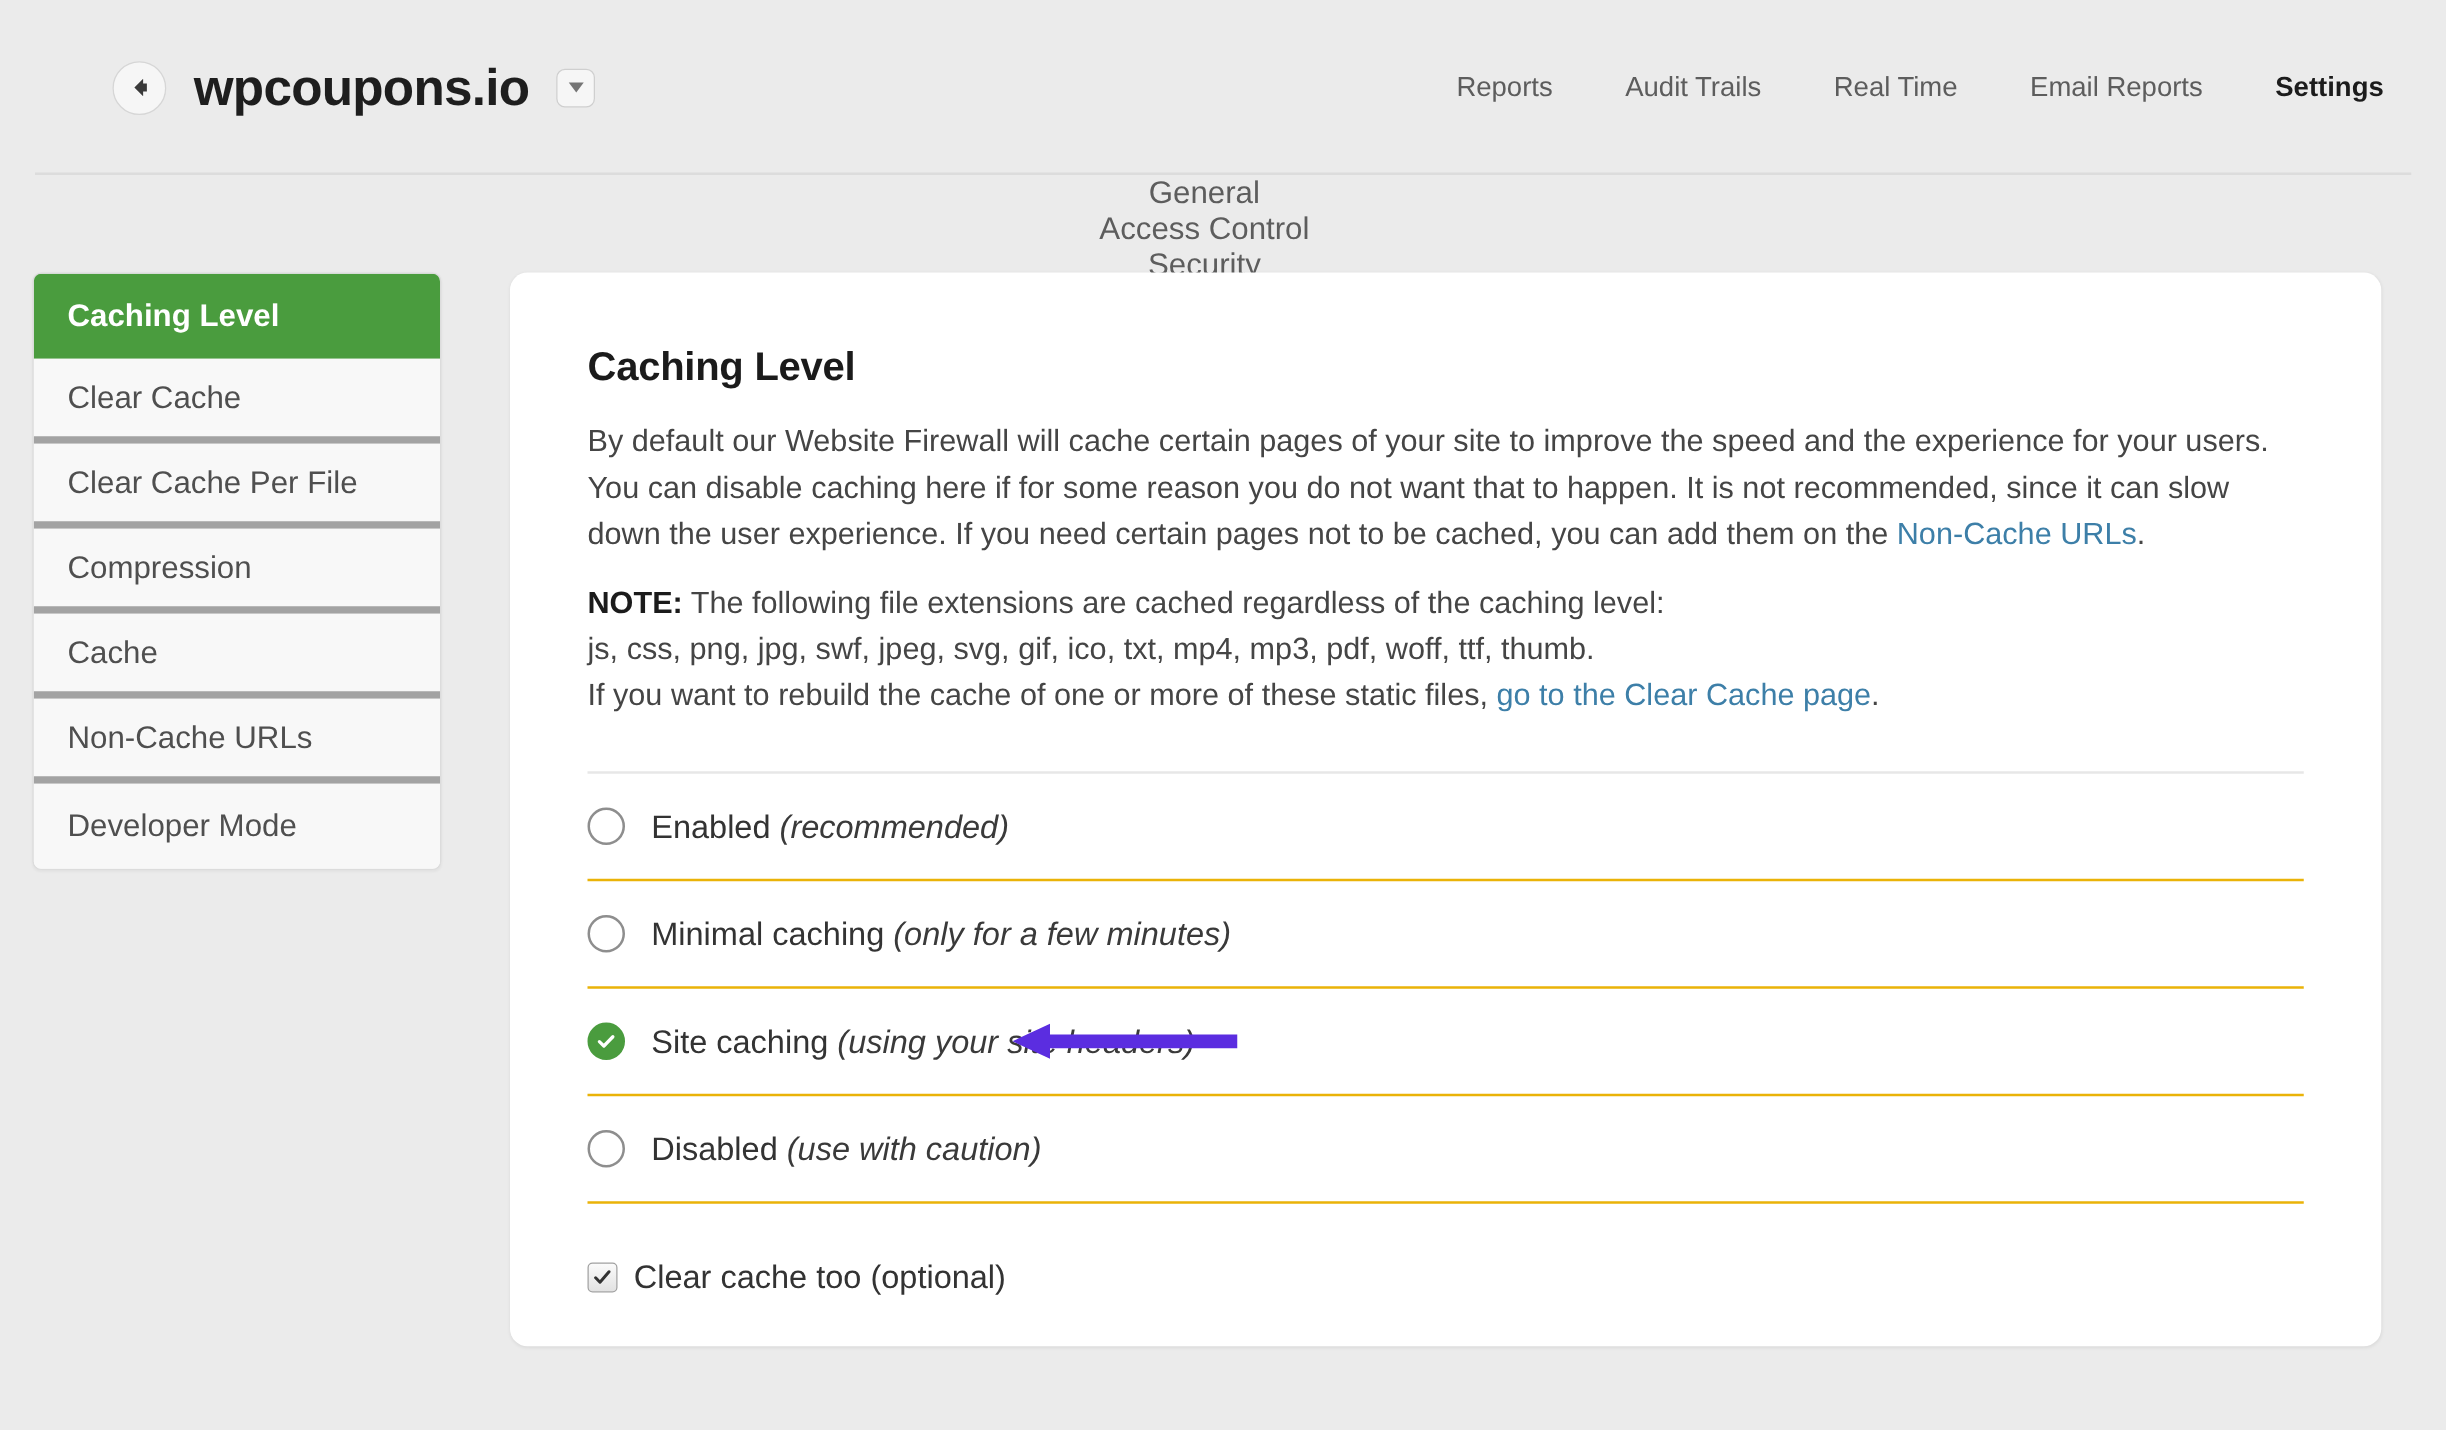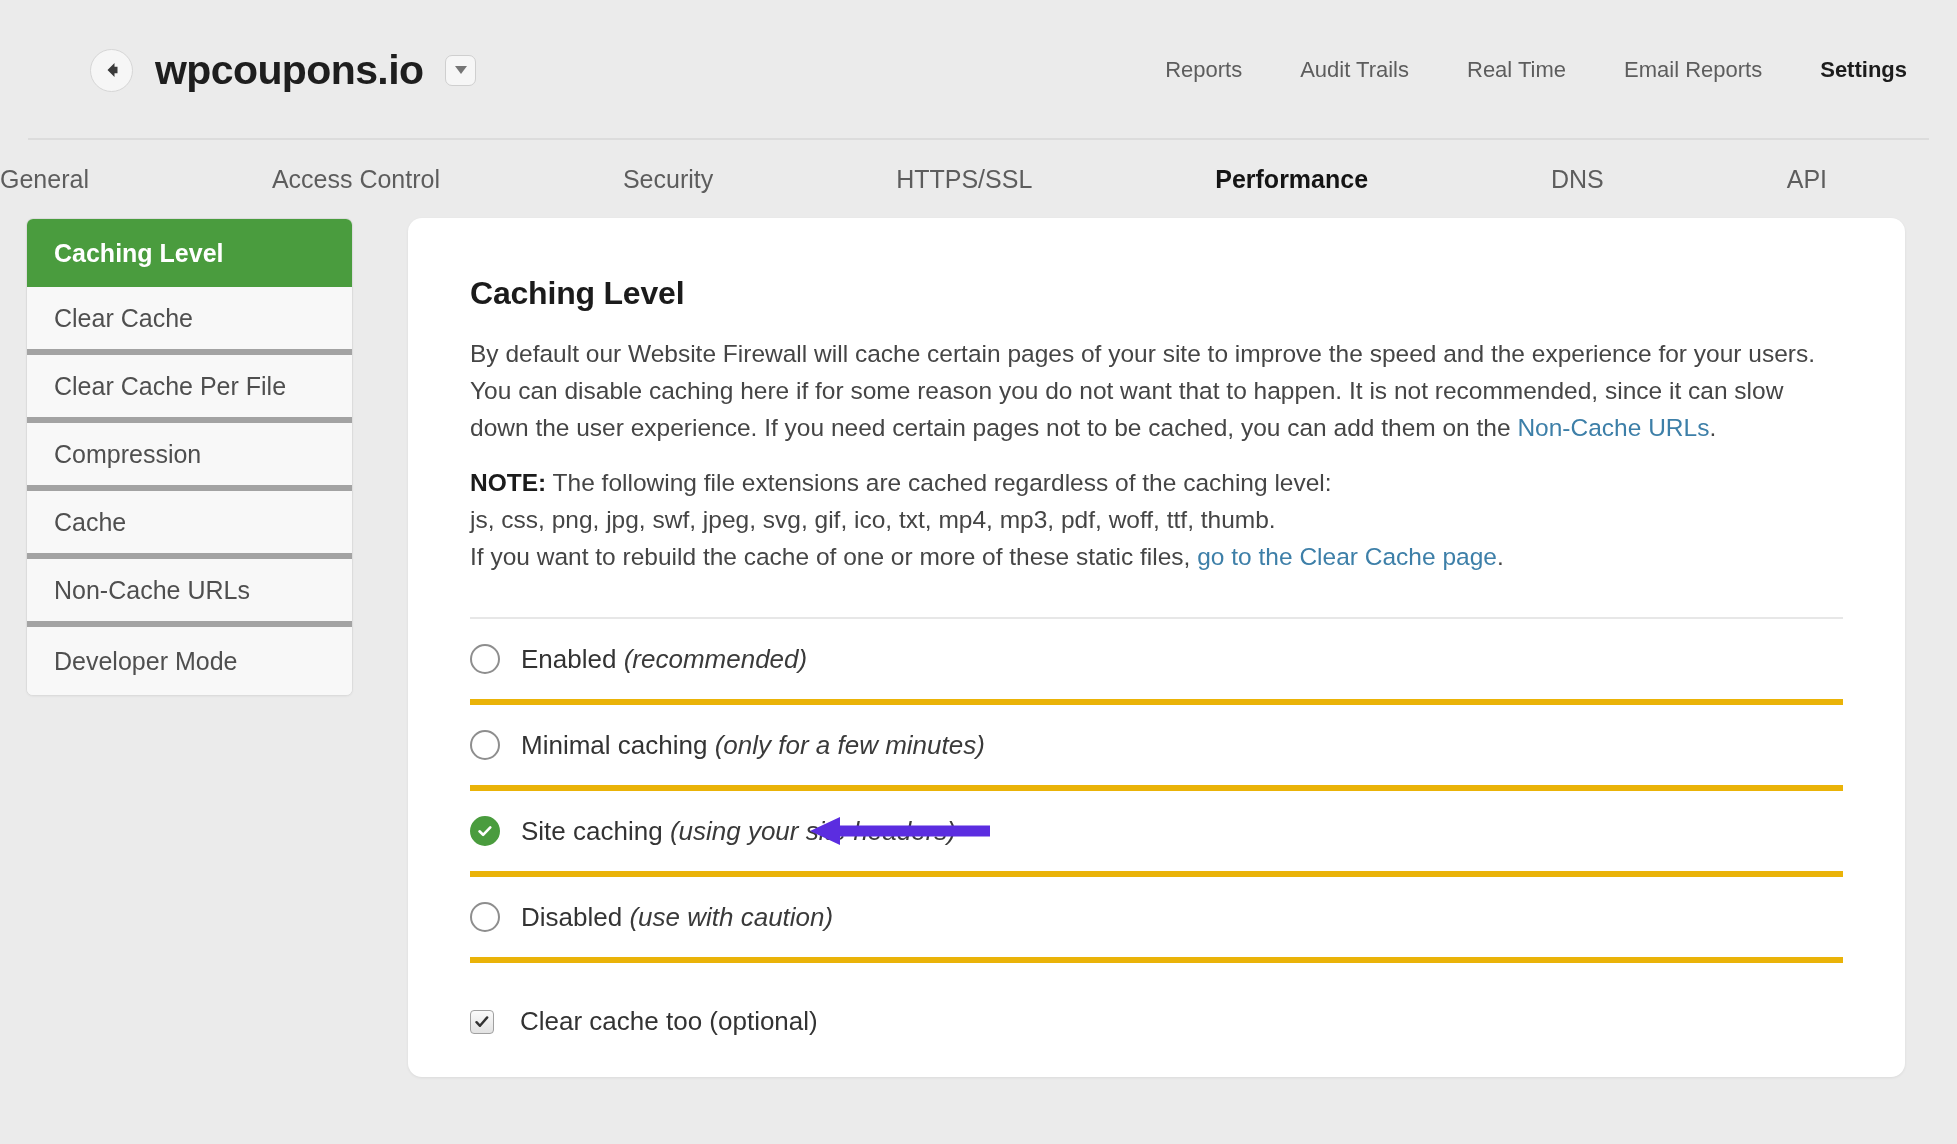--- a/index.html
+++ b/index.html
@@ -100,21 +100,23 @@
     color: #1c1c1c;
     font-weight: bold;
     padding-right: 0;
   }
 
   
   .subtabs {
     height: 78px;
     display: flex;
     align-items: center;
+    padding-left: 100px;
     padding-right: 130px;
+    flex-direction: column;
   }
   .subtabs a {
     font-size: 25px;
     color: #5d5d5d;
     text-decoration: none;
     white-space: nowrap;
     cursor: pointer;
     flex: 0 0 auto;
   }
   .subtabs a.active {
@@ -201,21 +203,21 @@
   
   .options {
     margin-top: 42px;
     border-top: 2px solid #e7e7e7;
     max-width: 1415px;
   }
   .option-row {
     display: flex;
     align-items: center;
     height: 86px;
-    border-bottom: 6px solid #eab308;
+    border-bottom: 2px solid #eab308;
     cursor: pointer;
     position: relative;
   }
   .radio {
     width: 30px;
     height: 30px;
     border-radius: 50%;
     border: 2px solid #8e8e8e;
     background: #fff;
     flex: 0 0 auto;
@@ -264,21 +266,21 @@
     border-radius: 30px;
     font-family: "Liberation Sans", sans-serif;
     font-size: 26px;
     padding: 17px 31px 18px 31px;
     cursor: pointer;
     line-height: 1;
   }
   .clear-wrap {
     display: flex;
     align-items: center;
-    gap: 26px;
+    gap: 13px;
     cursor: pointer;
   }
   .chk {
     width: 24px;
     height: 24px;
     border-radius: 4px;
     background: linear-gradient(#fbfbfb, #e2e2e2);
     border: 1px solid #a0a0a0;
     display: flex;
     align-items: center;

